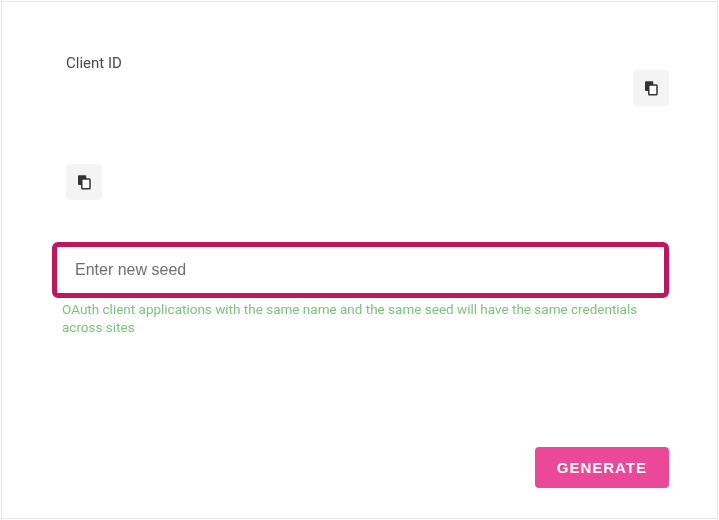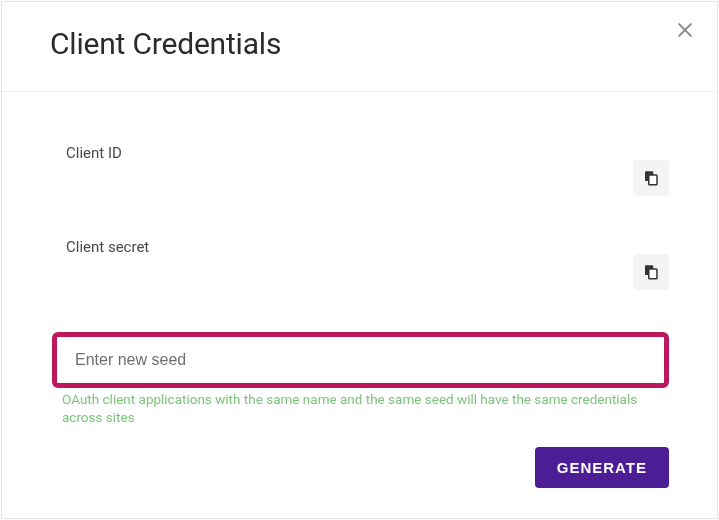--- a/index.html
+++ b/index.html
@@ -94,60 +94,50 @@
     margin-top: 2px;
     margin-left: -4px;
     max-width: 600px;
   }
   .footer {
     position: absolute;
     right: 48px;
     bottom: 30px;
   }
   .generate-btn {
-    background: #4c1d95;
+    background: #ec4899;
     color: #fff;
     border: none;
     border-radius: 4px;
     padding: 12px 22px;
     font-size: 15px;
     font-weight: 600;
     letter-spacing: 1px;
     cursor: pointer;
   }
 </style>
 </head>
 <body>
 
 <div class="modal">
 
-  <div class="modal-header">
-    <h1 class="modal-title">Client Credentials</h1>
-    <button class="close-btn">
-      <svg viewBox="0 0 24 24" fill="none" stroke="currentColor" stroke-width="2.4" stroke-linecap="round">
-        <line x1="5" y1="5" x2="19" y2="19"></line>
-        <line x1="19" y1="5" x2="5" y2="19"></line>
-      </svg>
-    </button>
-  </div>
 
   <div class="modal-body">
 
     <div class="field-row">
       <div class="field-label">Client ID</div>
       <button class="copy-btn">
         <svg viewBox="0 0 24 24">
           <rect x="4" y="3" width="11" height="13" rx="1" fill="currentColor"></rect>
           <rect x="9" y="8" width="11" height="13" rx="1" fill="#fff" stroke="currentColor" stroke-width="2"></rect>
         </svg>
       </button>
     </div>
 
     <div class="field-row">
-      <div class="field-label">Client secret</div>
       <button class="copy-btn">
         <svg viewBox="0 0 24 24">
           <rect x="4" y="3" width="11" height="13" rx="1" fill="currentColor"></rect>
           <rect x="9" y="8" width="11" height="13" rx="1" fill="#fff" stroke="currentColor" stroke-width="2"></rect>
         </svg>
       </button>
     </div>
 
     <div class="seed-section">
       <input type="text" class="seed-input" placeholder="Enter new seed" style="">

